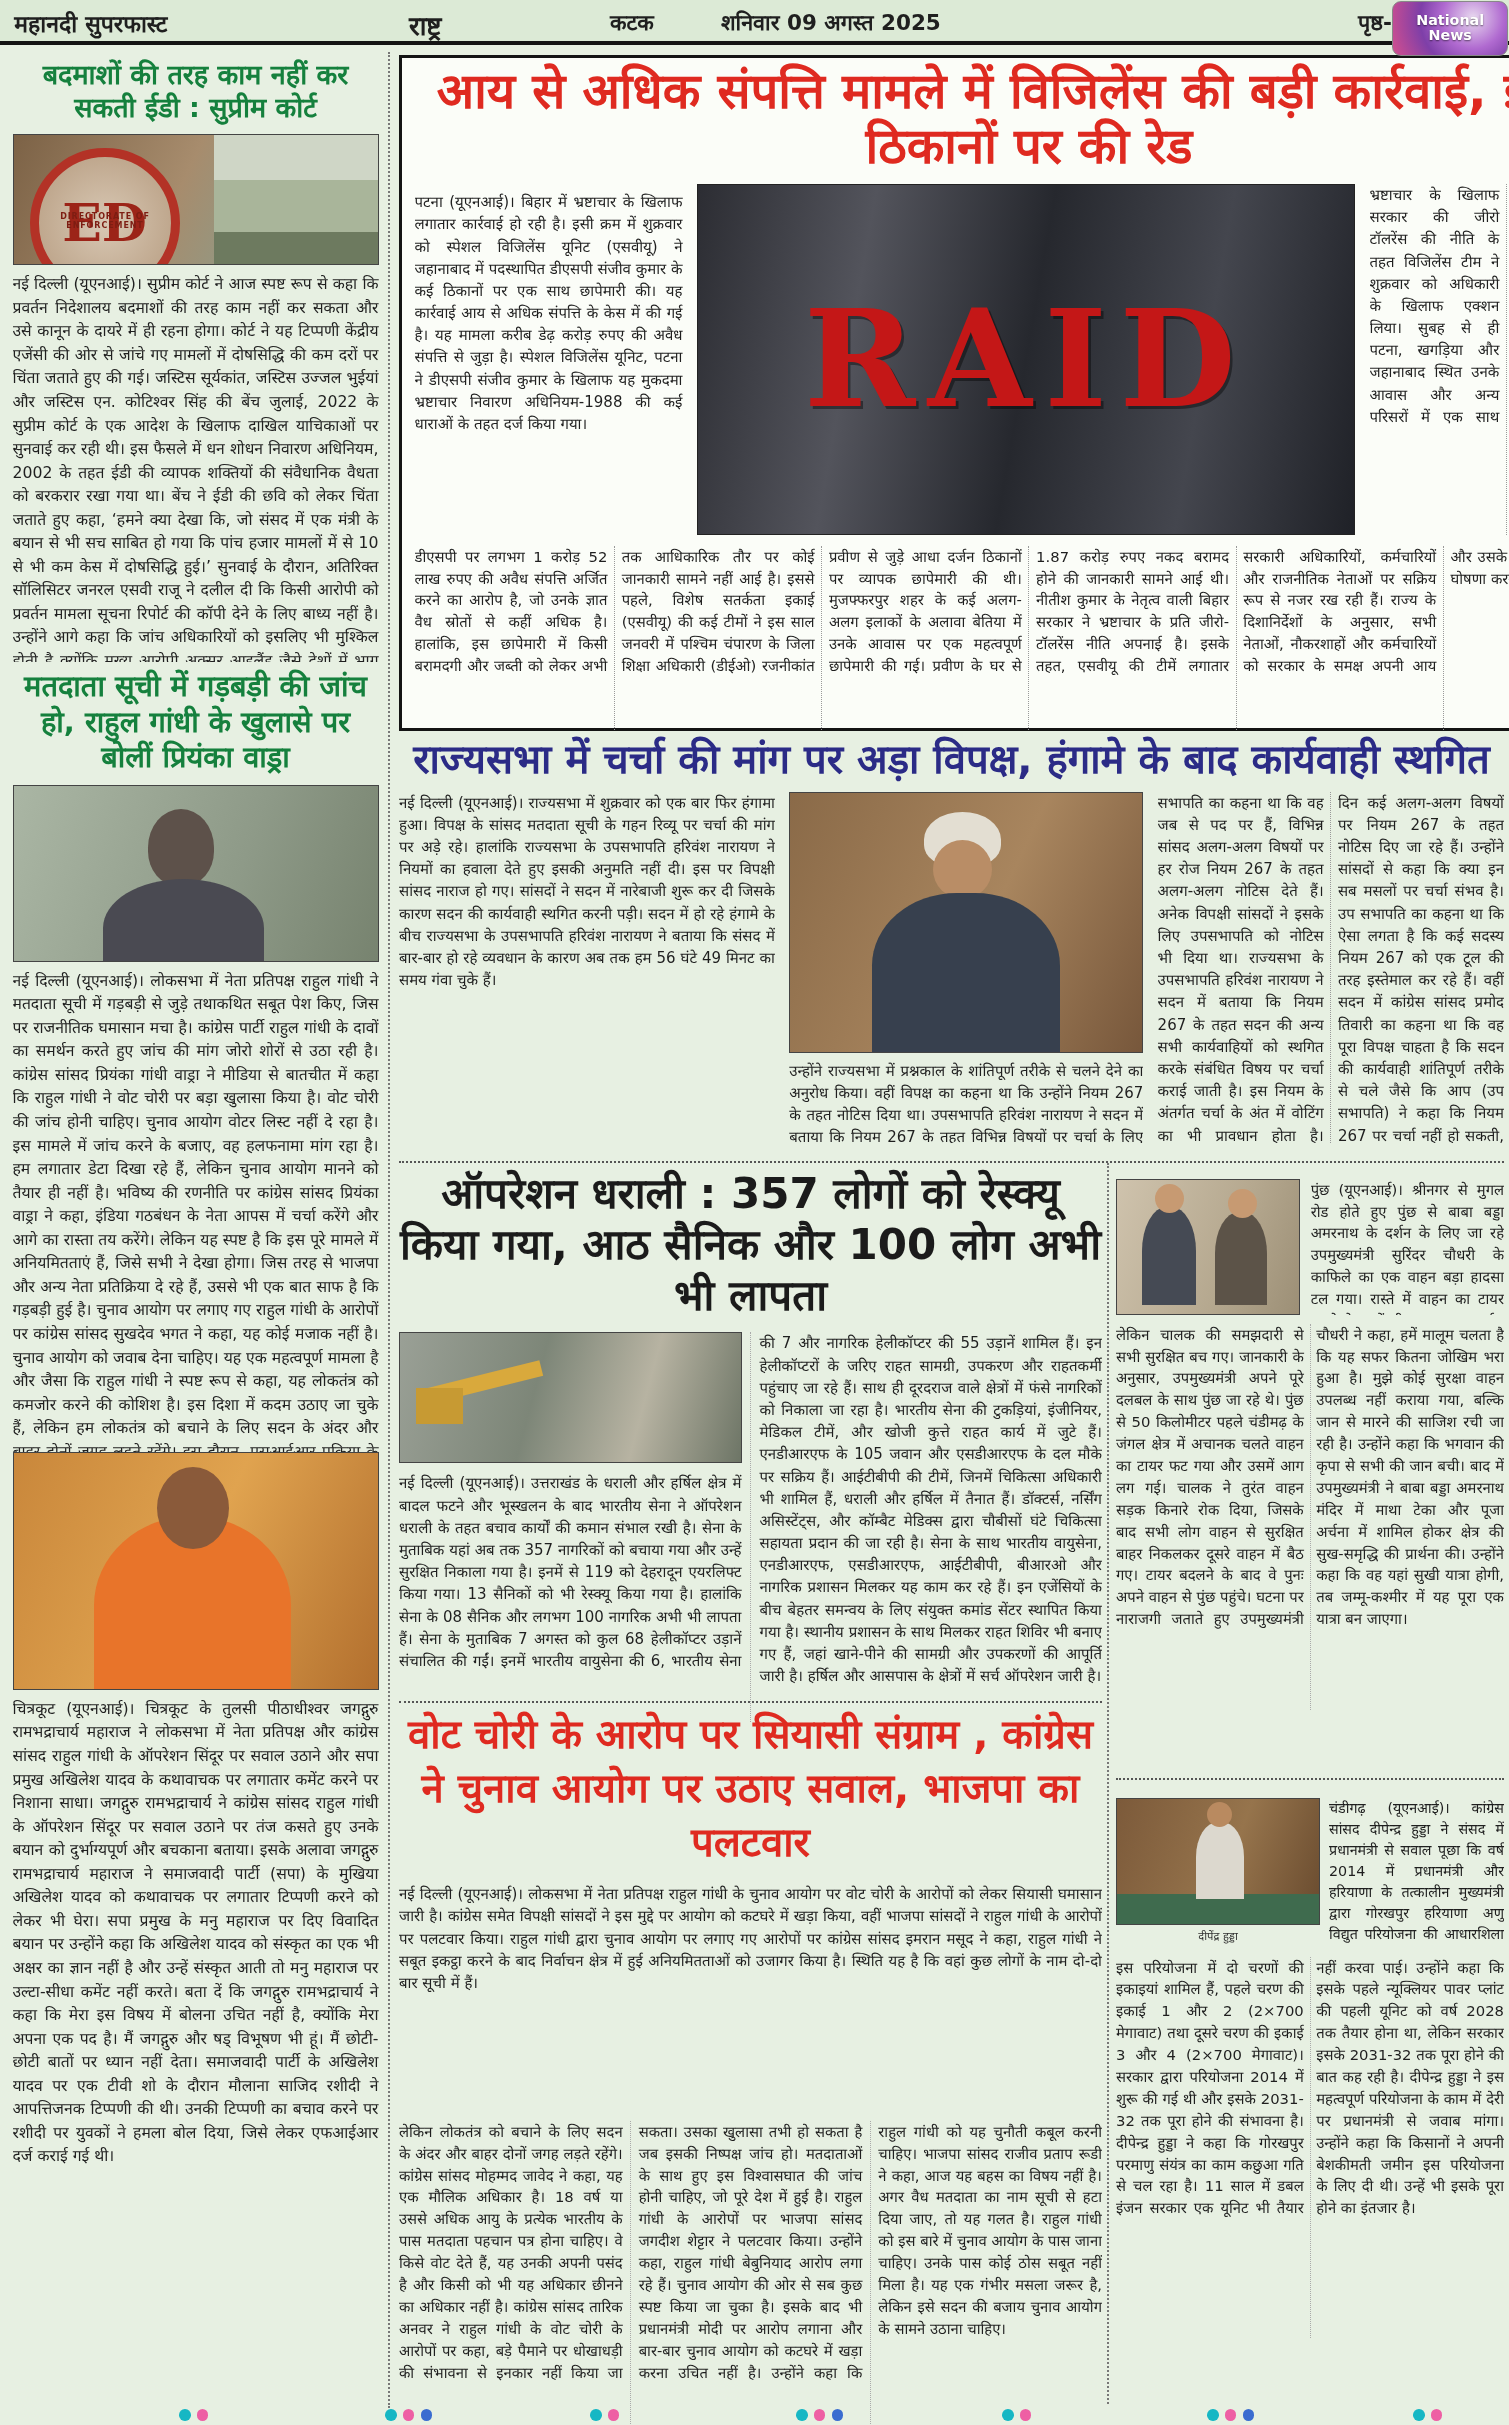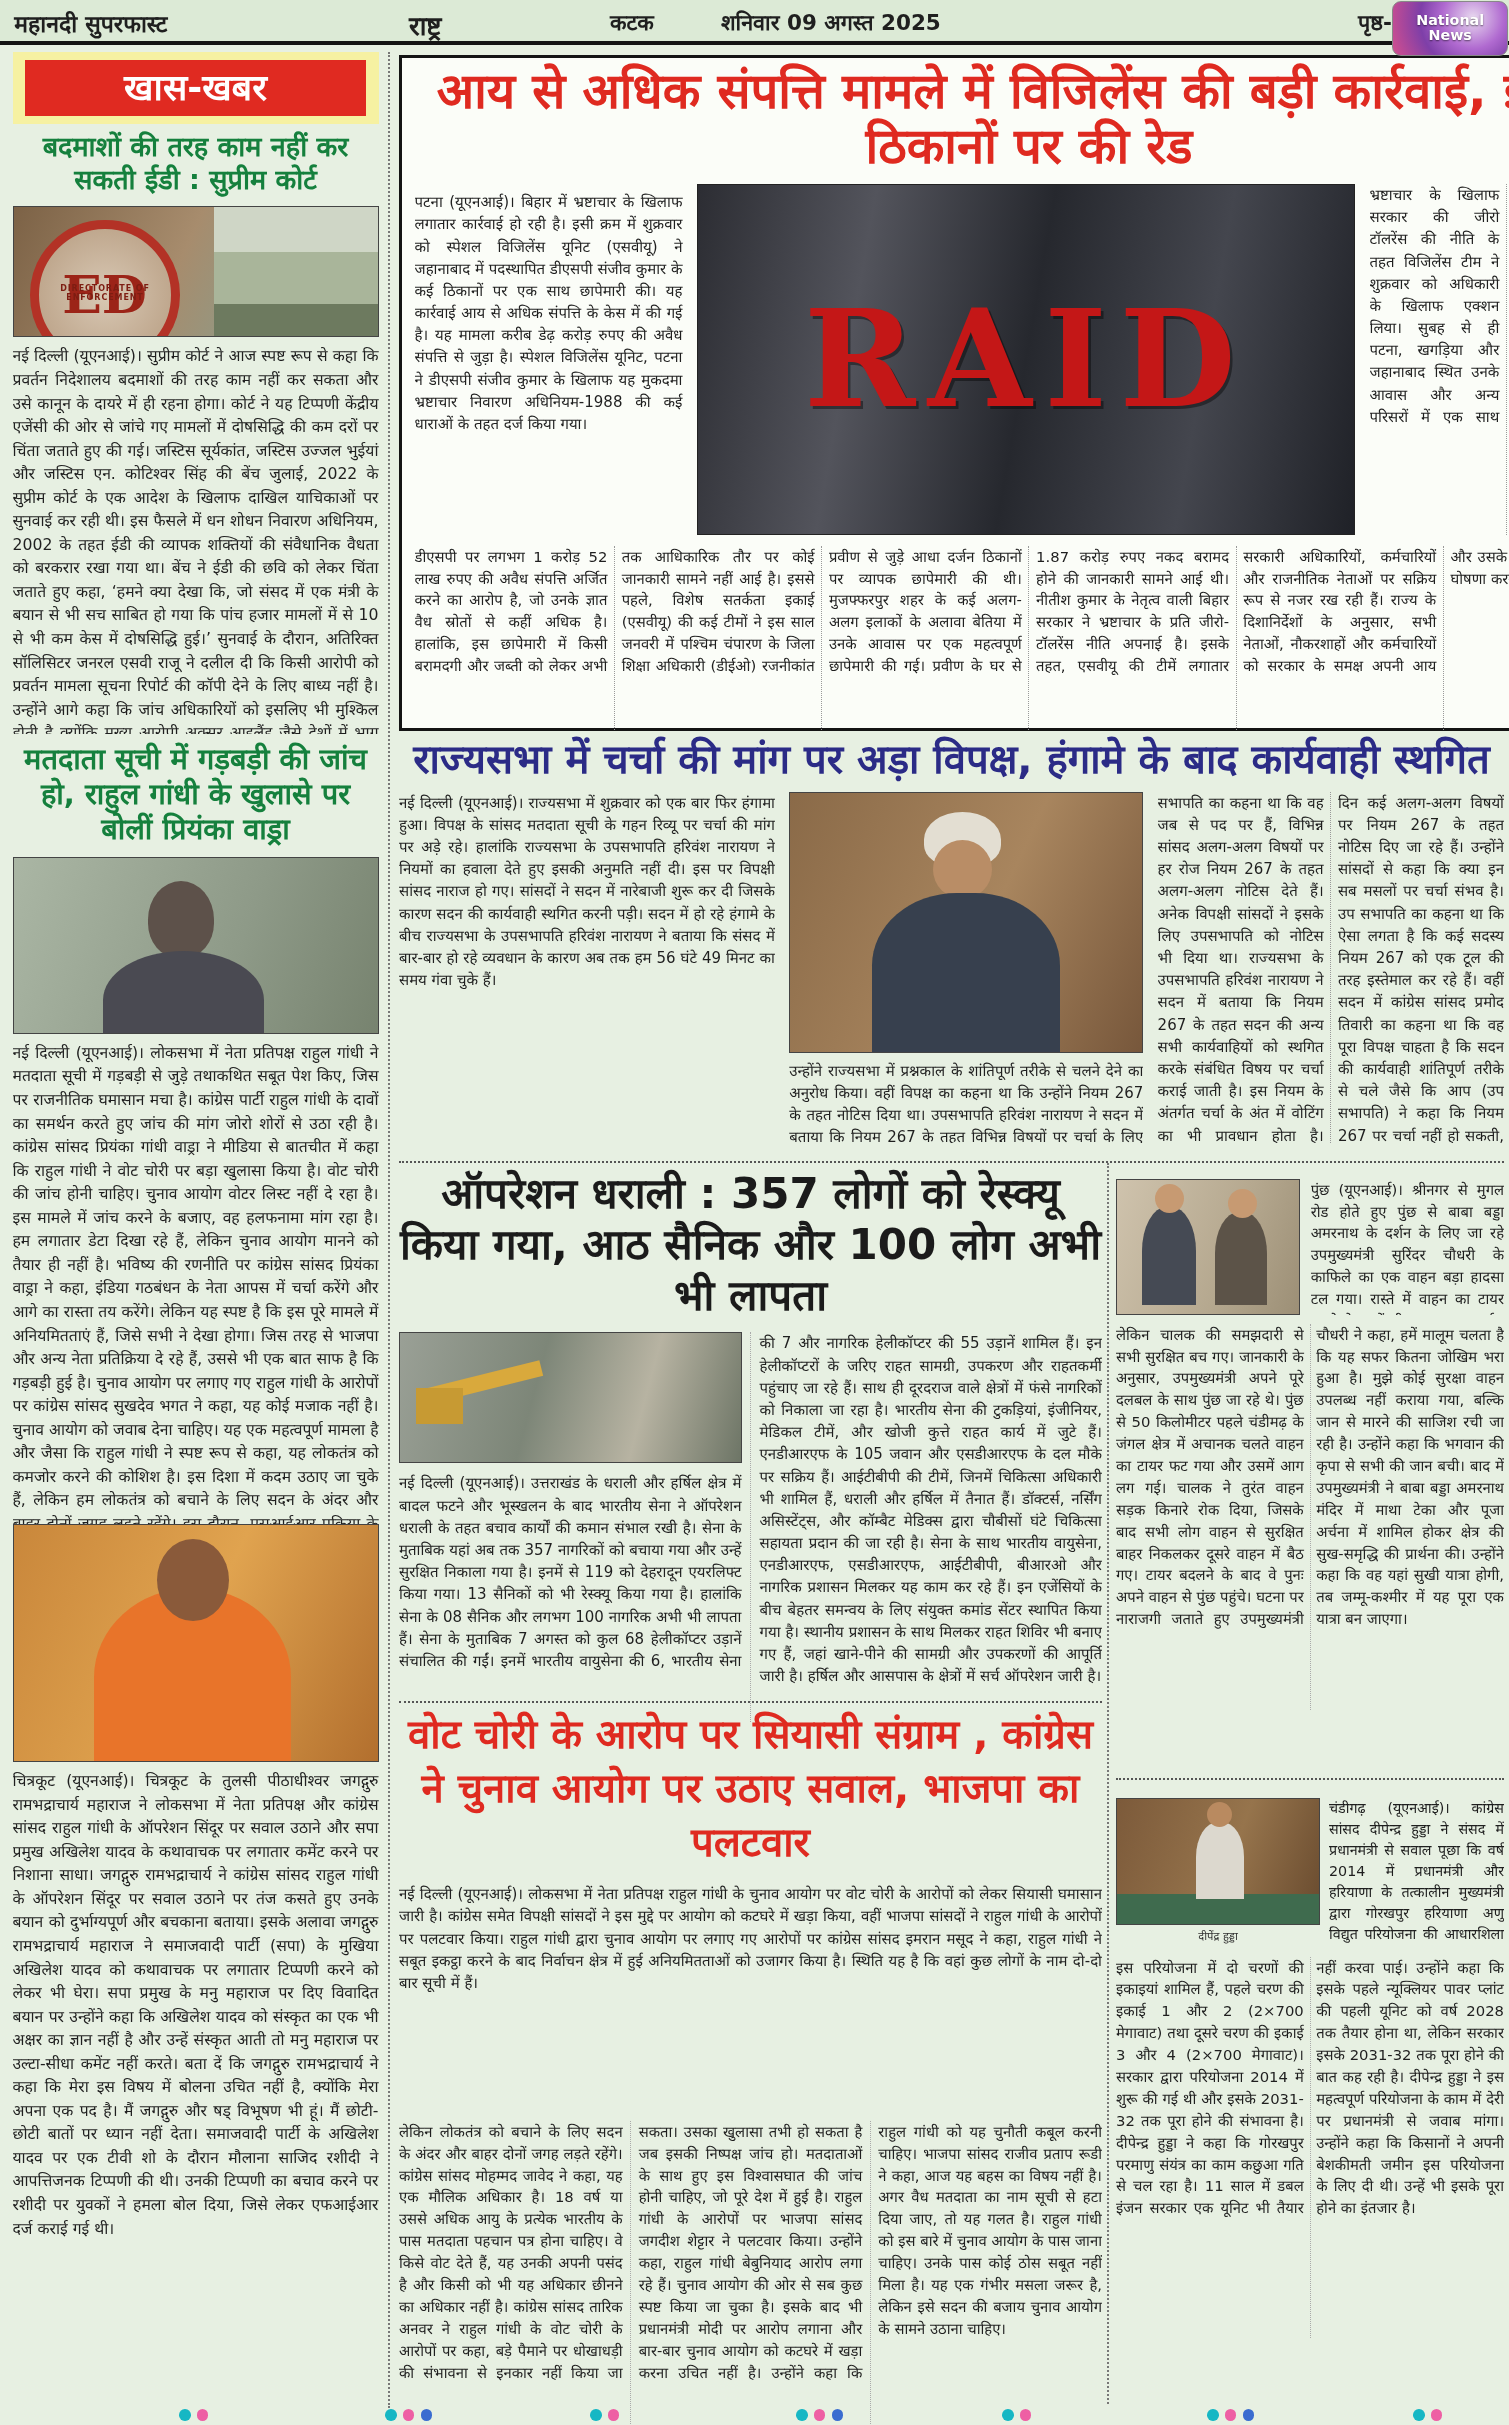--- a/index.html
+++ b/index.html
@@ -147,23 +147,20 @@
   <span class="m-city">कटक</span>
   <span class="m-date">शनिवार  09  अगस्त  2025</span>
   <span class="m-page">पृष्ठ-4</span>
 </div>
 <div class="m-logo">
   <span>National</span>
   <span>News</span>
 </div>
 
 <div class="left-col">
-  <div class="khas-strip">
-    <div class="khas-box">खास-खबर</div>
-  </div>
 
   <div class="lc-headline lc-h1">बदमाशों की तरह काम नहीं कर सकती ईडी : सुप्रीम कोर्ट</div>
   <div class="photo photo-ed">
     <div class="ed-seal">
       <span class="ed">ED</span>
     </div>
     <div class="ed-ring">DIRECTORATE OF ENFORCEMENT</div>
     <div class="ed-building"></div>
   </div>
   <div class="lc-body" style="height:390px;margin-top:7.2px;">नई दिल्ली (यूएनआई)। सुप्रीम कोर्ट ने आज स्पष्ट रूप से कहा कि प्रवर्तन निदेशालय बदमाशों की तरह काम नहीं कर सकता और उसे कानून के दायरे में ही रहना होगा। कोर्ट ने यह टिप्पणी केंद्रीय एजेंसी की ओर से जांचे गए मामलों में दोषसिद्धि की कम दरों पर चिंता जताते हुए की गई। जस्टिस सूर्यकांत, जस्टिस उज्जल भुईयां और जस्टिस एन. कोटिश्वर सिंह की बेंच जुलाई, 2022 के सुप्रीम कोर्ट के एक आदेश के खिलाफ दाखिल याचिकाओं पर सुनवाई कर रही थी। इस फैसले में धन शोधन निवारण अधिनियम, 2002 के तहत ईडी की व्यापक शक्तियों की संवैधानिक वैधता को बरकरार रखा गया था। बेंच ने ईडी की छवि को लेकर चिंता जताते हुए कहा, ‘हमने क्या देखा कि, जो संसद में एक मंत्री के बयान से भी सच साबित हो गया कि पांच हजार मामलों में से 10 से भी कम केस में दोषसिद्धि हुई।’ सुनवाई के दौरान, अतिरिक्त सॉलिसिटर जनरल एसवी राजू ने दलील दी कि किसी आरोपी को प्रवर्तन मामला सूचना रिपोर्ट की कॉपी देने के लिए बाध्य नहीं है। उन्होंने आगे कहा कि जांच अधिकारियों को इसलिए भी मुश्किल होती है क्योंकि मुख्य आरोपी अक्सर आइलैंड जैसे देशों में भाग जाते हैं, जिससे जांच में बाधा आती है।</div>

